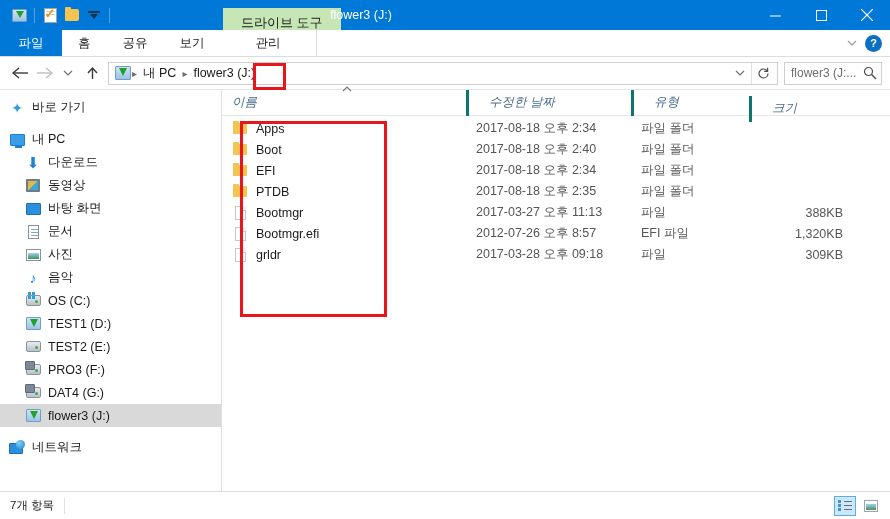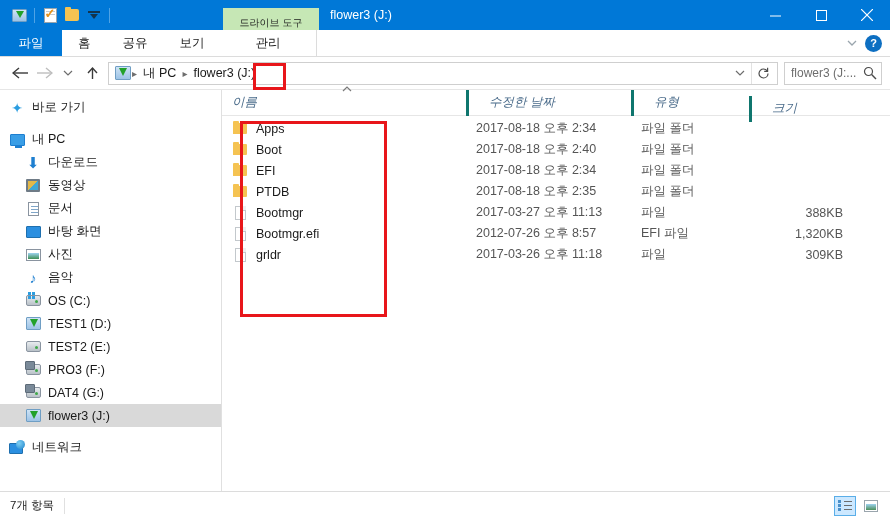--- a/index.html
+++ b/index.html
@@ -57,22 +57,22 @@
   .ico-caret-dd::before {
     content:""; position:absolute; left:0; top:2px; width:12px; height:2px; background:#12344d;
   }
   .ico-caret-dd::after {
     content:""; position:absolute; left:2px; top:5px;
     border-left:4px solid transparent; border-right:4px solid transparent; border-top:5px solid #12344d;
   }
 
   .ctx-tab {
     position:absolute; left:223px; top:8px; height:30px; min-width: 96px;
-    background:#c6e7b5; color:#1a1a1a; font-size:10px;
-    display:flex; align-items:center; justify-content:center; padding: 0 10px;
+    background:#c6e7b5; color:#1a1a1a; font-size:13px;
+    display:flex; align-items:center; justify-content:center; padding: 0 18px;
   }
   .win-title {
     position:absolute; left:330px; top:0; height:30px; display:flex; align-items:center;
     color:#fff; font-size:12.5px;
   }
   .wincontrols { position:absolute; right:0; top:0; height:30px; display:flex; }
   .wc { width: 46px; height: 30px; display:flex; align-items:center; justify-content:center; color:#fff; }
   .wc svg { display:block; }
 
   
@@ -443,29 +443,29 @@
         <span>다운로드</span>
       </div>
       <div class="nav-item lvl1">
         <span class="nav-ico">
             <span class="g-video"></span>
           </span>
         <span>동영상</span>
       </div>
       <div class="nav-item lvl1">
         <span class="nav-ico">
+            <span class="g-desk"></span>
+          </span>
+        <span>바탕 화면</span>
+      </div>
+      <div class="nav-item lvl1">
+        <span class="nav-ico">
             <span class="g-doc"></span>
           </span>
         <span>문서</span>
-      </div>
-      <div class="nav-item lvl1">
-        <span class="nav-ico">
-            <span class="g-desk"></span>
-          </span>
-        <span>바탕 화면</span>
       </div>
       <div class="nav-item lvl1">
         <span class="nav-ico">
             <span class="g-photo"></span>
           </span>
         <span>사진</span>
       </div>
       <div class="nav-item lvl1">
         <span class="nav-ico">
             <span class="g-music">♪</span>
@@ -615,21 +615,21 @@
           <div class="cell size">1,320KB</div>
         </div>
 
         <div class="row">
           <div class="cell name">
             <span class="f-ico">
                 <span class="file-ico"></span>
               </span>
             <span>grldr</span>
           </div>
-          <div class="cell date">2017-03-26 오후 11:18</div>
+          <div class="cell date">2017-03-28 오후 09:18</div>
           <div class="cell type">파일</div>
           <div class="cell size">309KB</div>
         </div>
 
       </div>
     </div>
   </div>
 
   <div class="statusbar">
     <span class="status-text">7개 항목</span>

